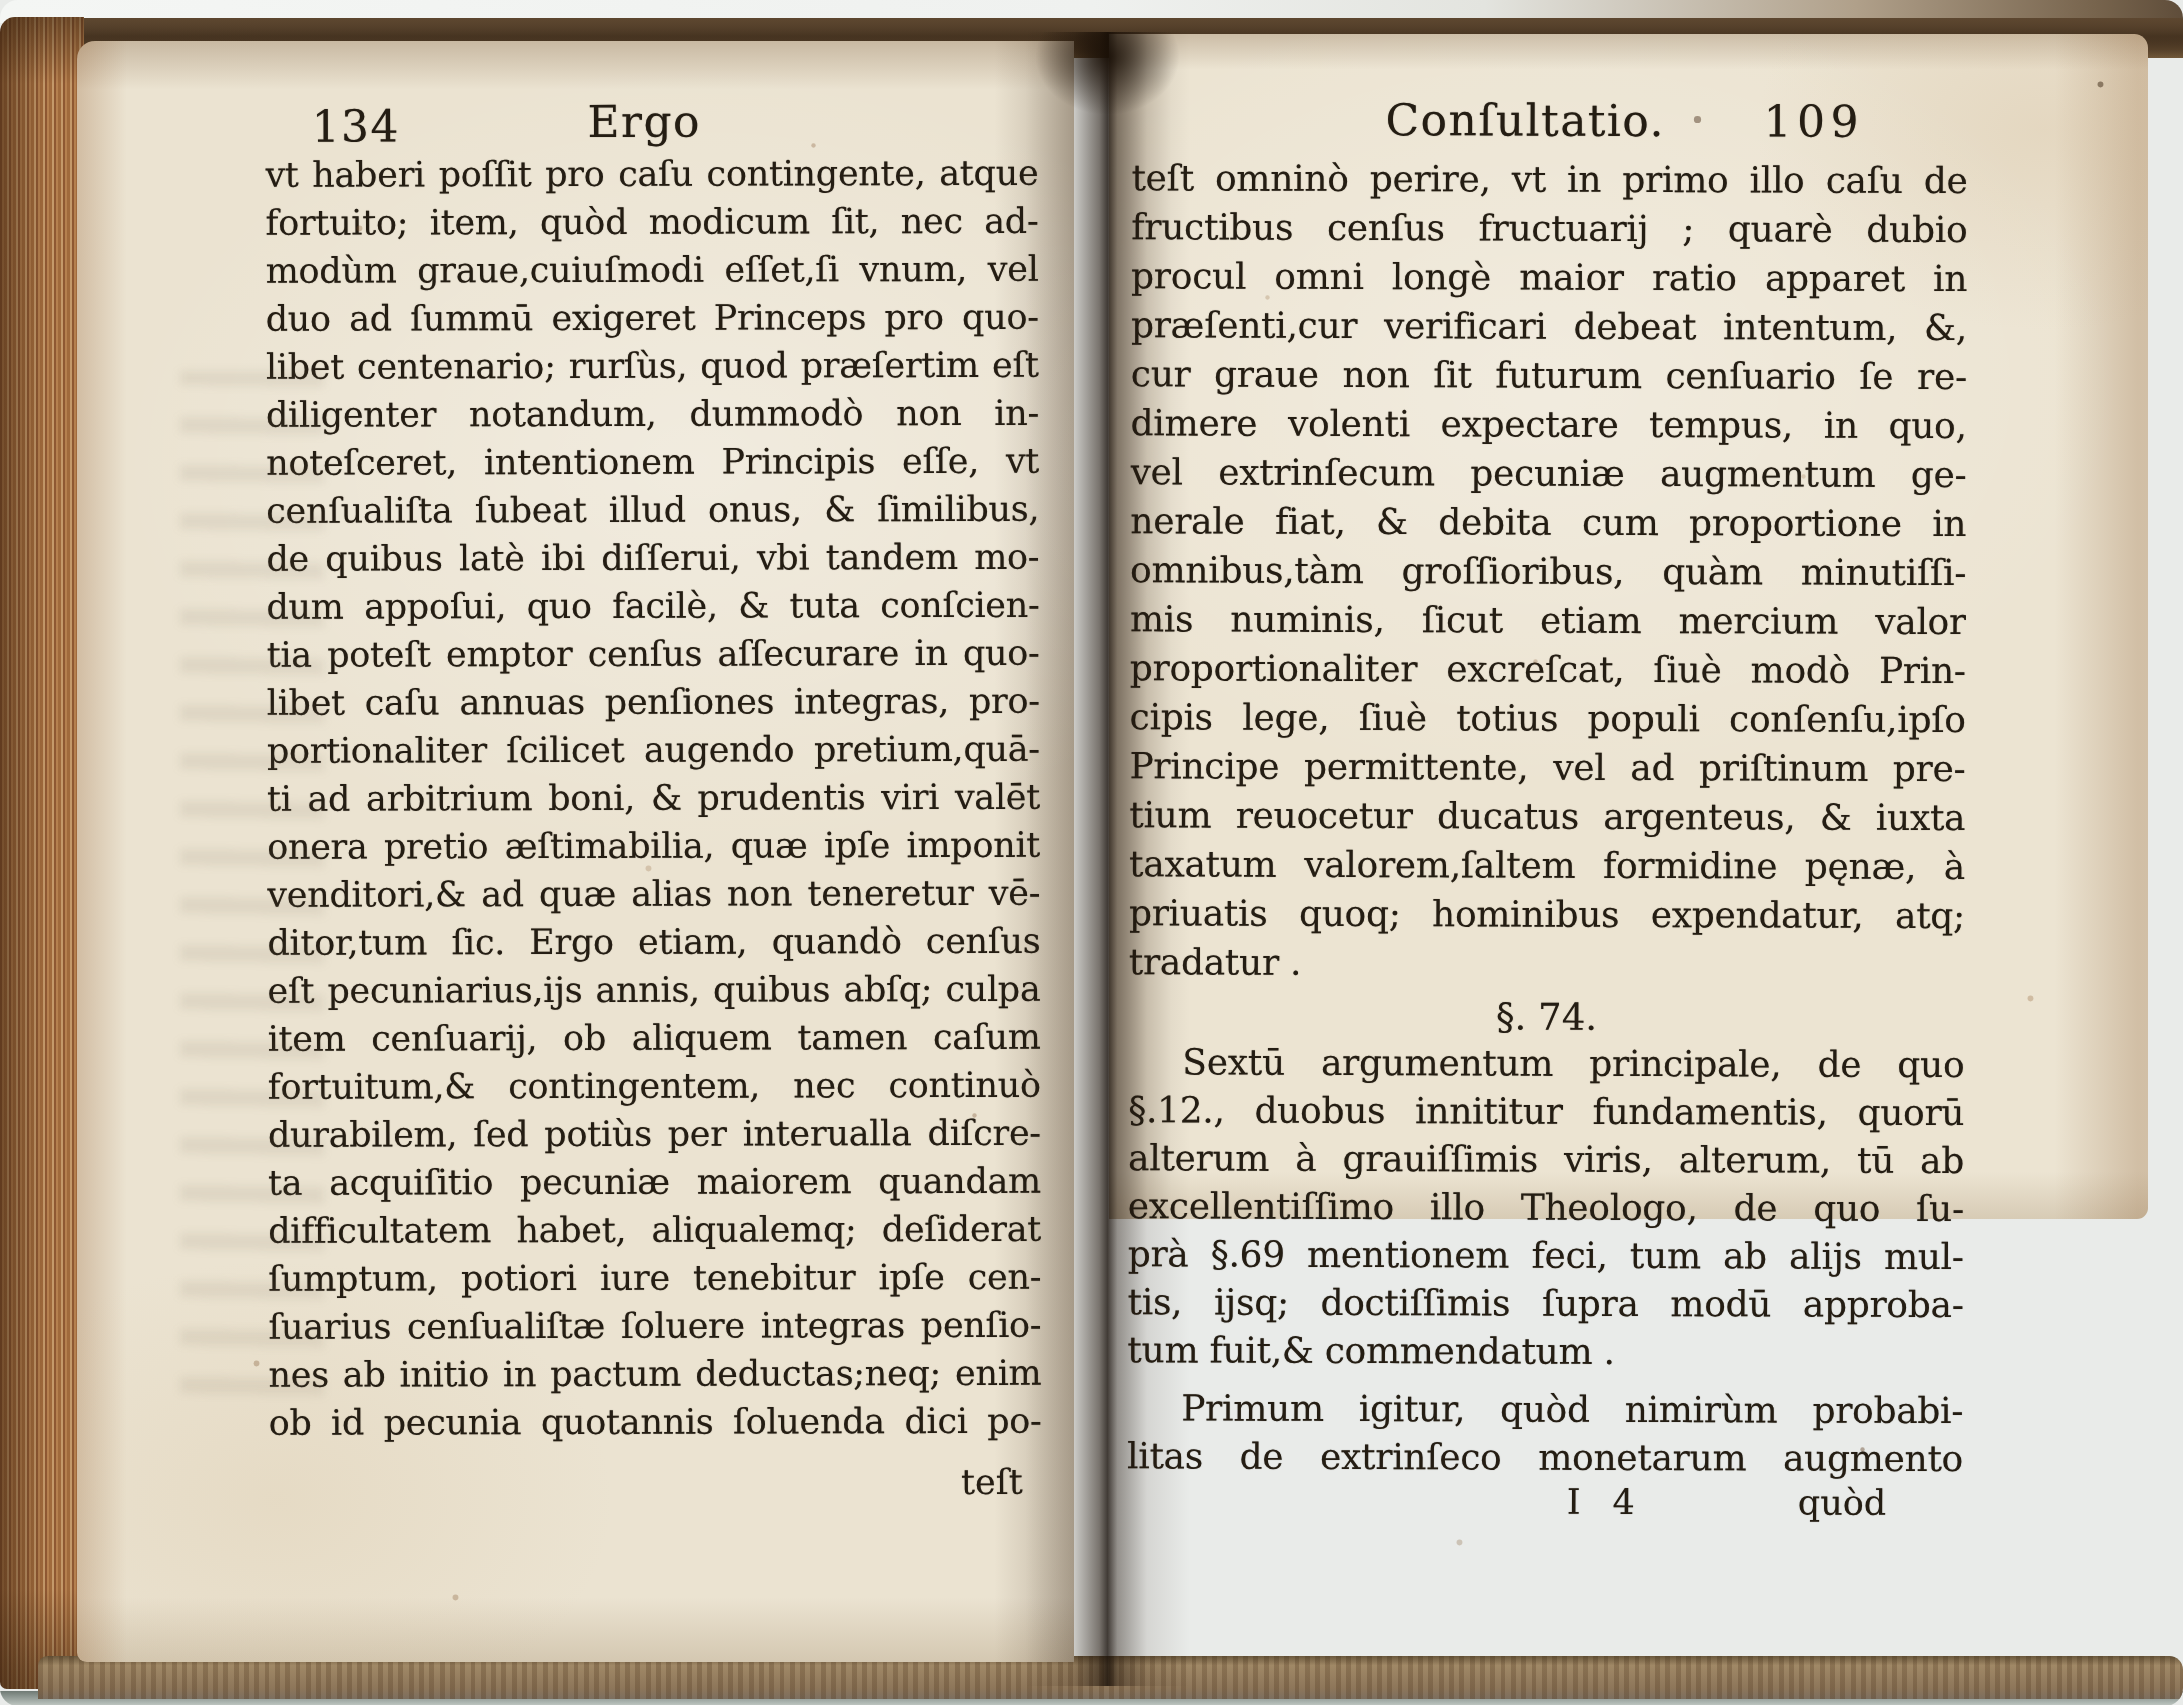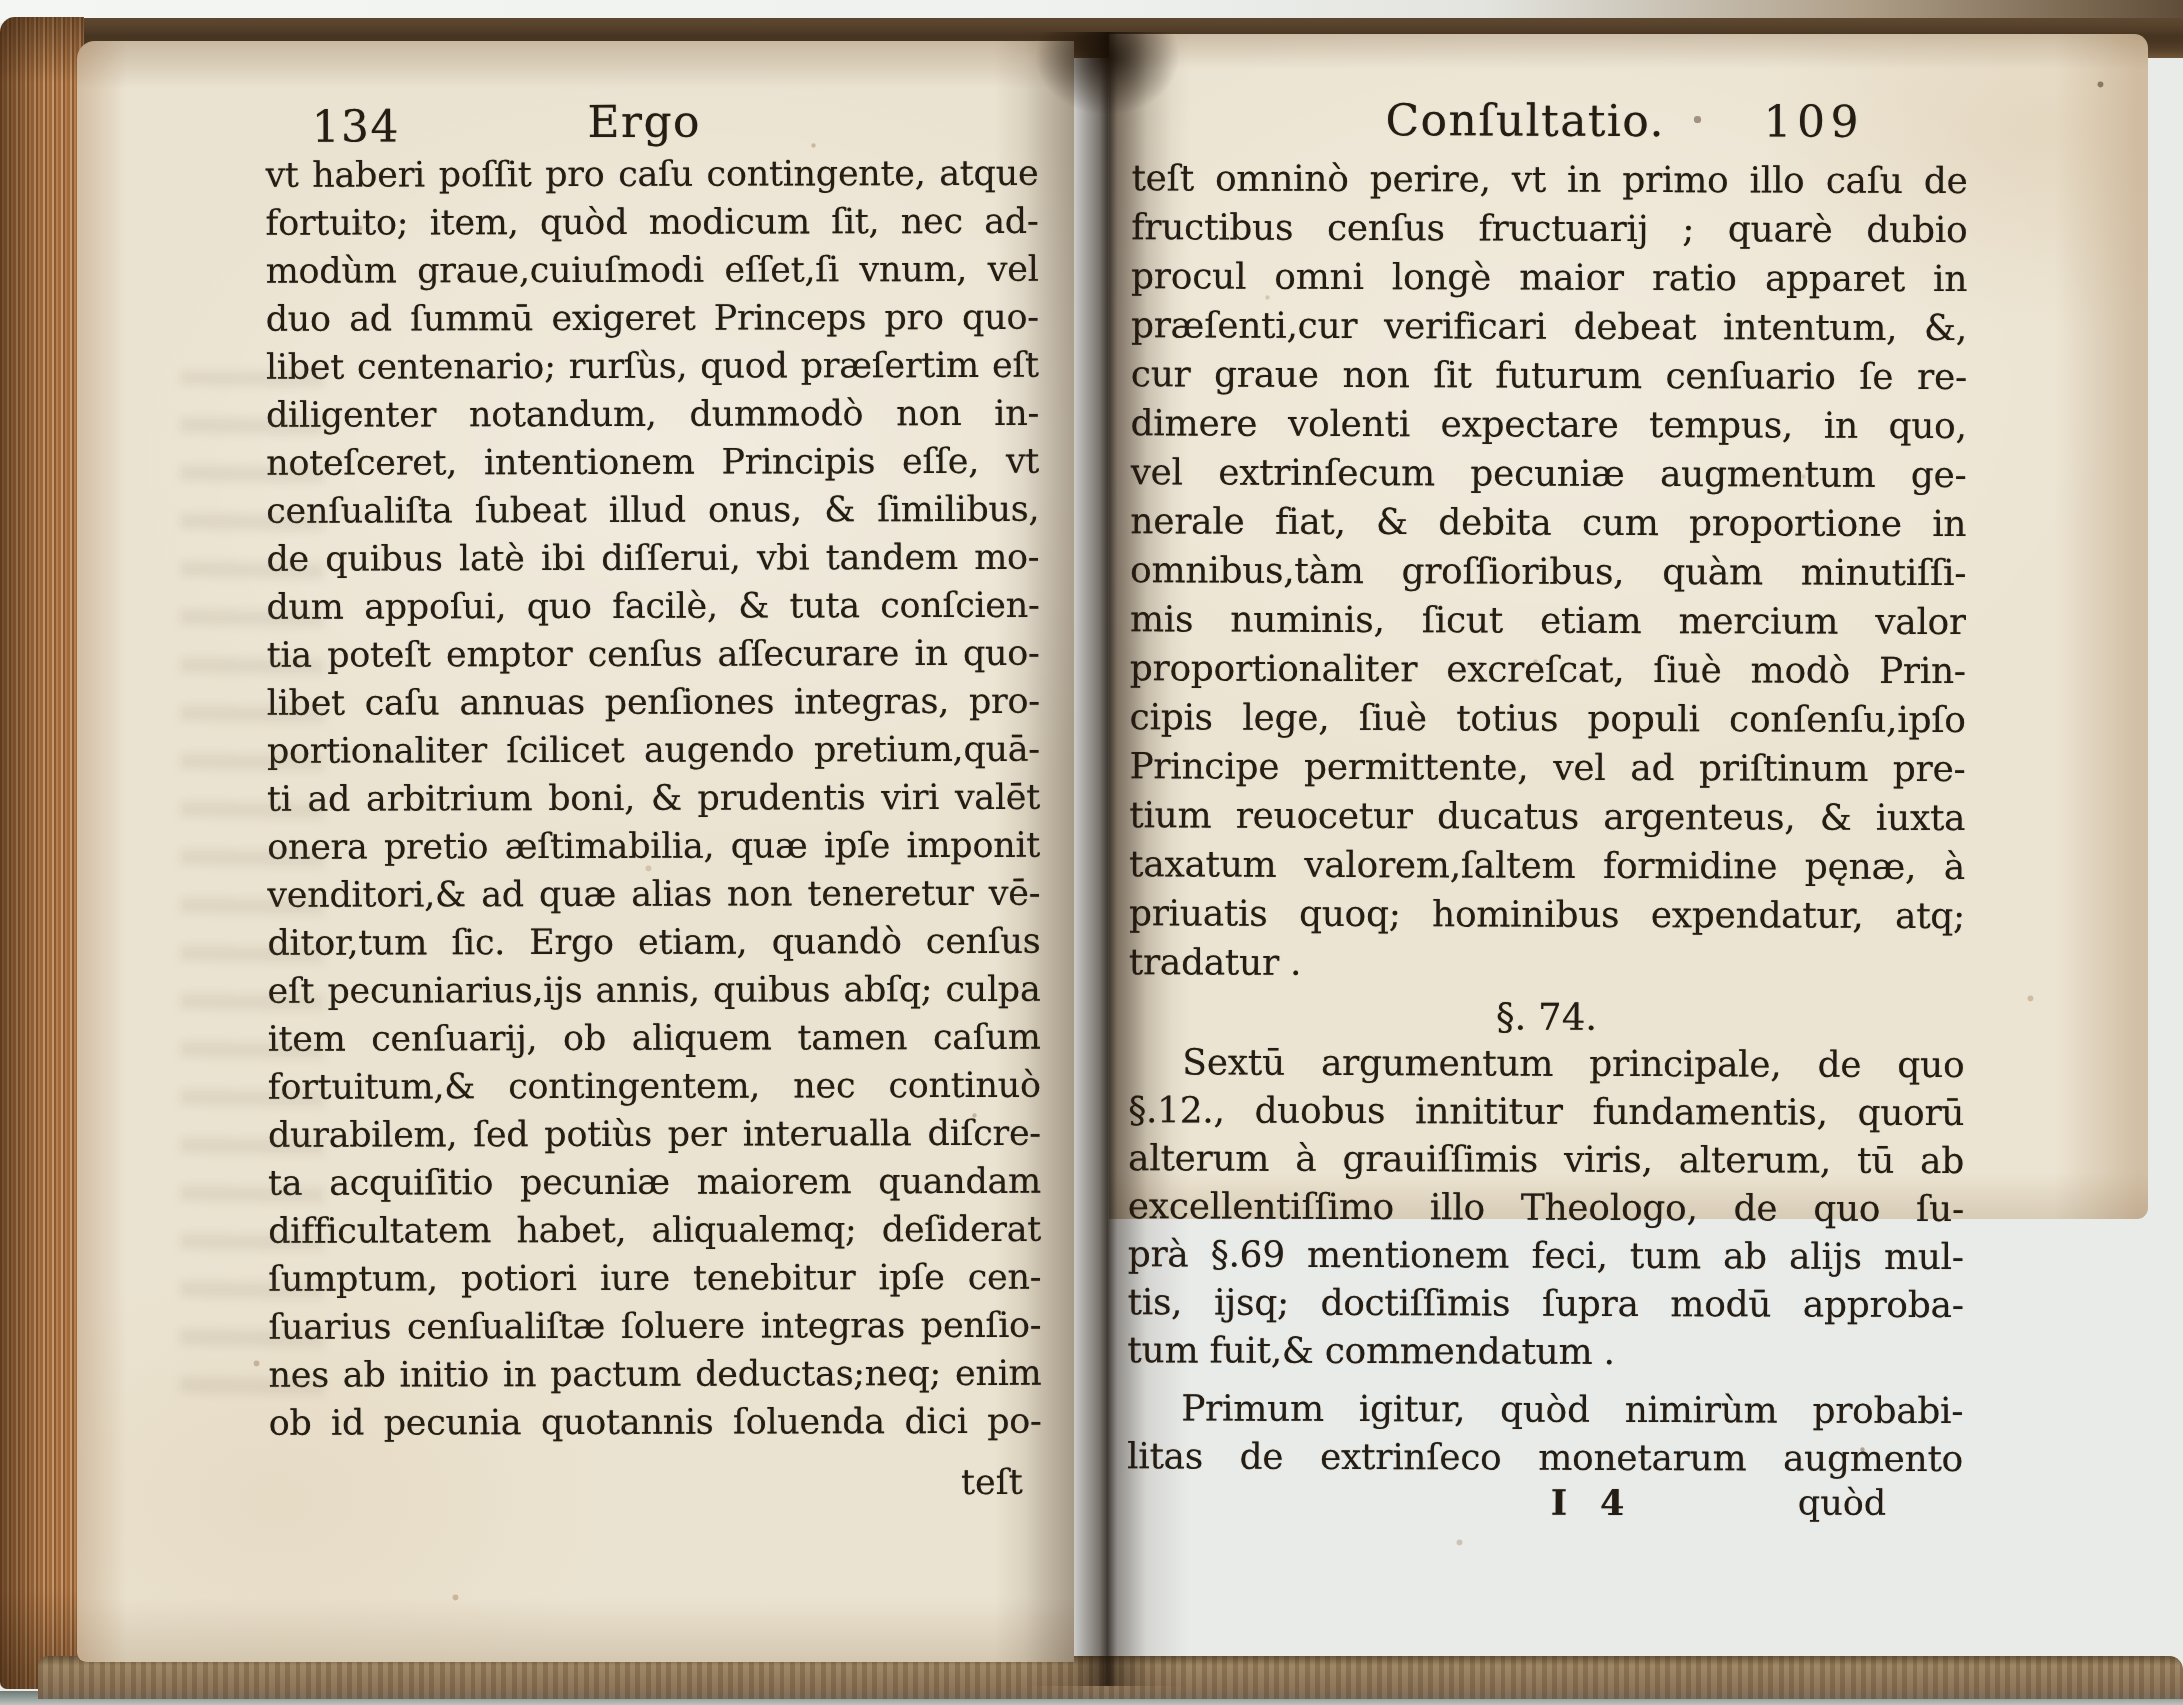--- a/index.html
+++ b/index.html
@@ -1,17 +1,17 @@
 <!DOCTYPE html>
 <html style="font-size:11px"><head>
 <meta charset="utf-8">
 <style>
   html,body{margin:0;padding:0;background:#e9ebe9;}
   .scene{position:relative;width:2183px;height:1706px;overflow:hidden;
-         background:#e9ebe9;font-family:"DejaVu Serif","Liberation Serif",serif;}
+         background:#e9ebe9;font-family:"DejaVu Serif","Liberation Serif",serif;border-radius:18px;}
 
   
   .backdrop-top{position:absolute;left:0;top:0;width:2183px;height:23.4px;
     background:linear-gradient(to right,#f4f6f4 0%,#eff1ef 50%,#e3e4df 68%,#b0a08a 85%,#77644d 96%,#5f4d3a 100%);}
   .backdrop-bottom{position:absolute;left:0;top:1691px;width:2183px;height:15px;
     background:linear-gradient(to bottom,#6f7a74,#a8b1ac 70%,#c2c9c4);}
 
   
   .top-edge{position:absolute;left:55px;top:18px;width:2128px;height:40px;
     background:linear-gradient(to bottom,#5d4730,#34241322 95%),
@@ -185,21 +185,21 @@
           <div class="tline">tis, ijsq; doctiſſimis ſupra modū approba-</div>
           <div class="tline end">tum fuit,&amp; commendatum .</div>
         </div>
 
       <div class="col r3" style="left:23px;top:1352px;width:836px;">
           <div class="tline indent">Primum igitur, quòd nimirùm probabi-</div>
           <div class="tline">litas de extrinſeco monetarum augmento</div>
         </div>
 
       <div class="catchword-row" style="left:23px;top:1448px;width:836px;height:48px;">
-        <span class="sig" style="left:424px;font-weight:bold;">I 4</span>
+        <span class="sig" style="left:440px;">I 4</span>
         <span class="sig" style="left:671px;">quòd</span>
       </div>
     </div>
 
   </div>
 
   <div class="gutter-shadow"></div>
   <div class="right-fore-edge"></div>
   <div class="specks"></div>
 

